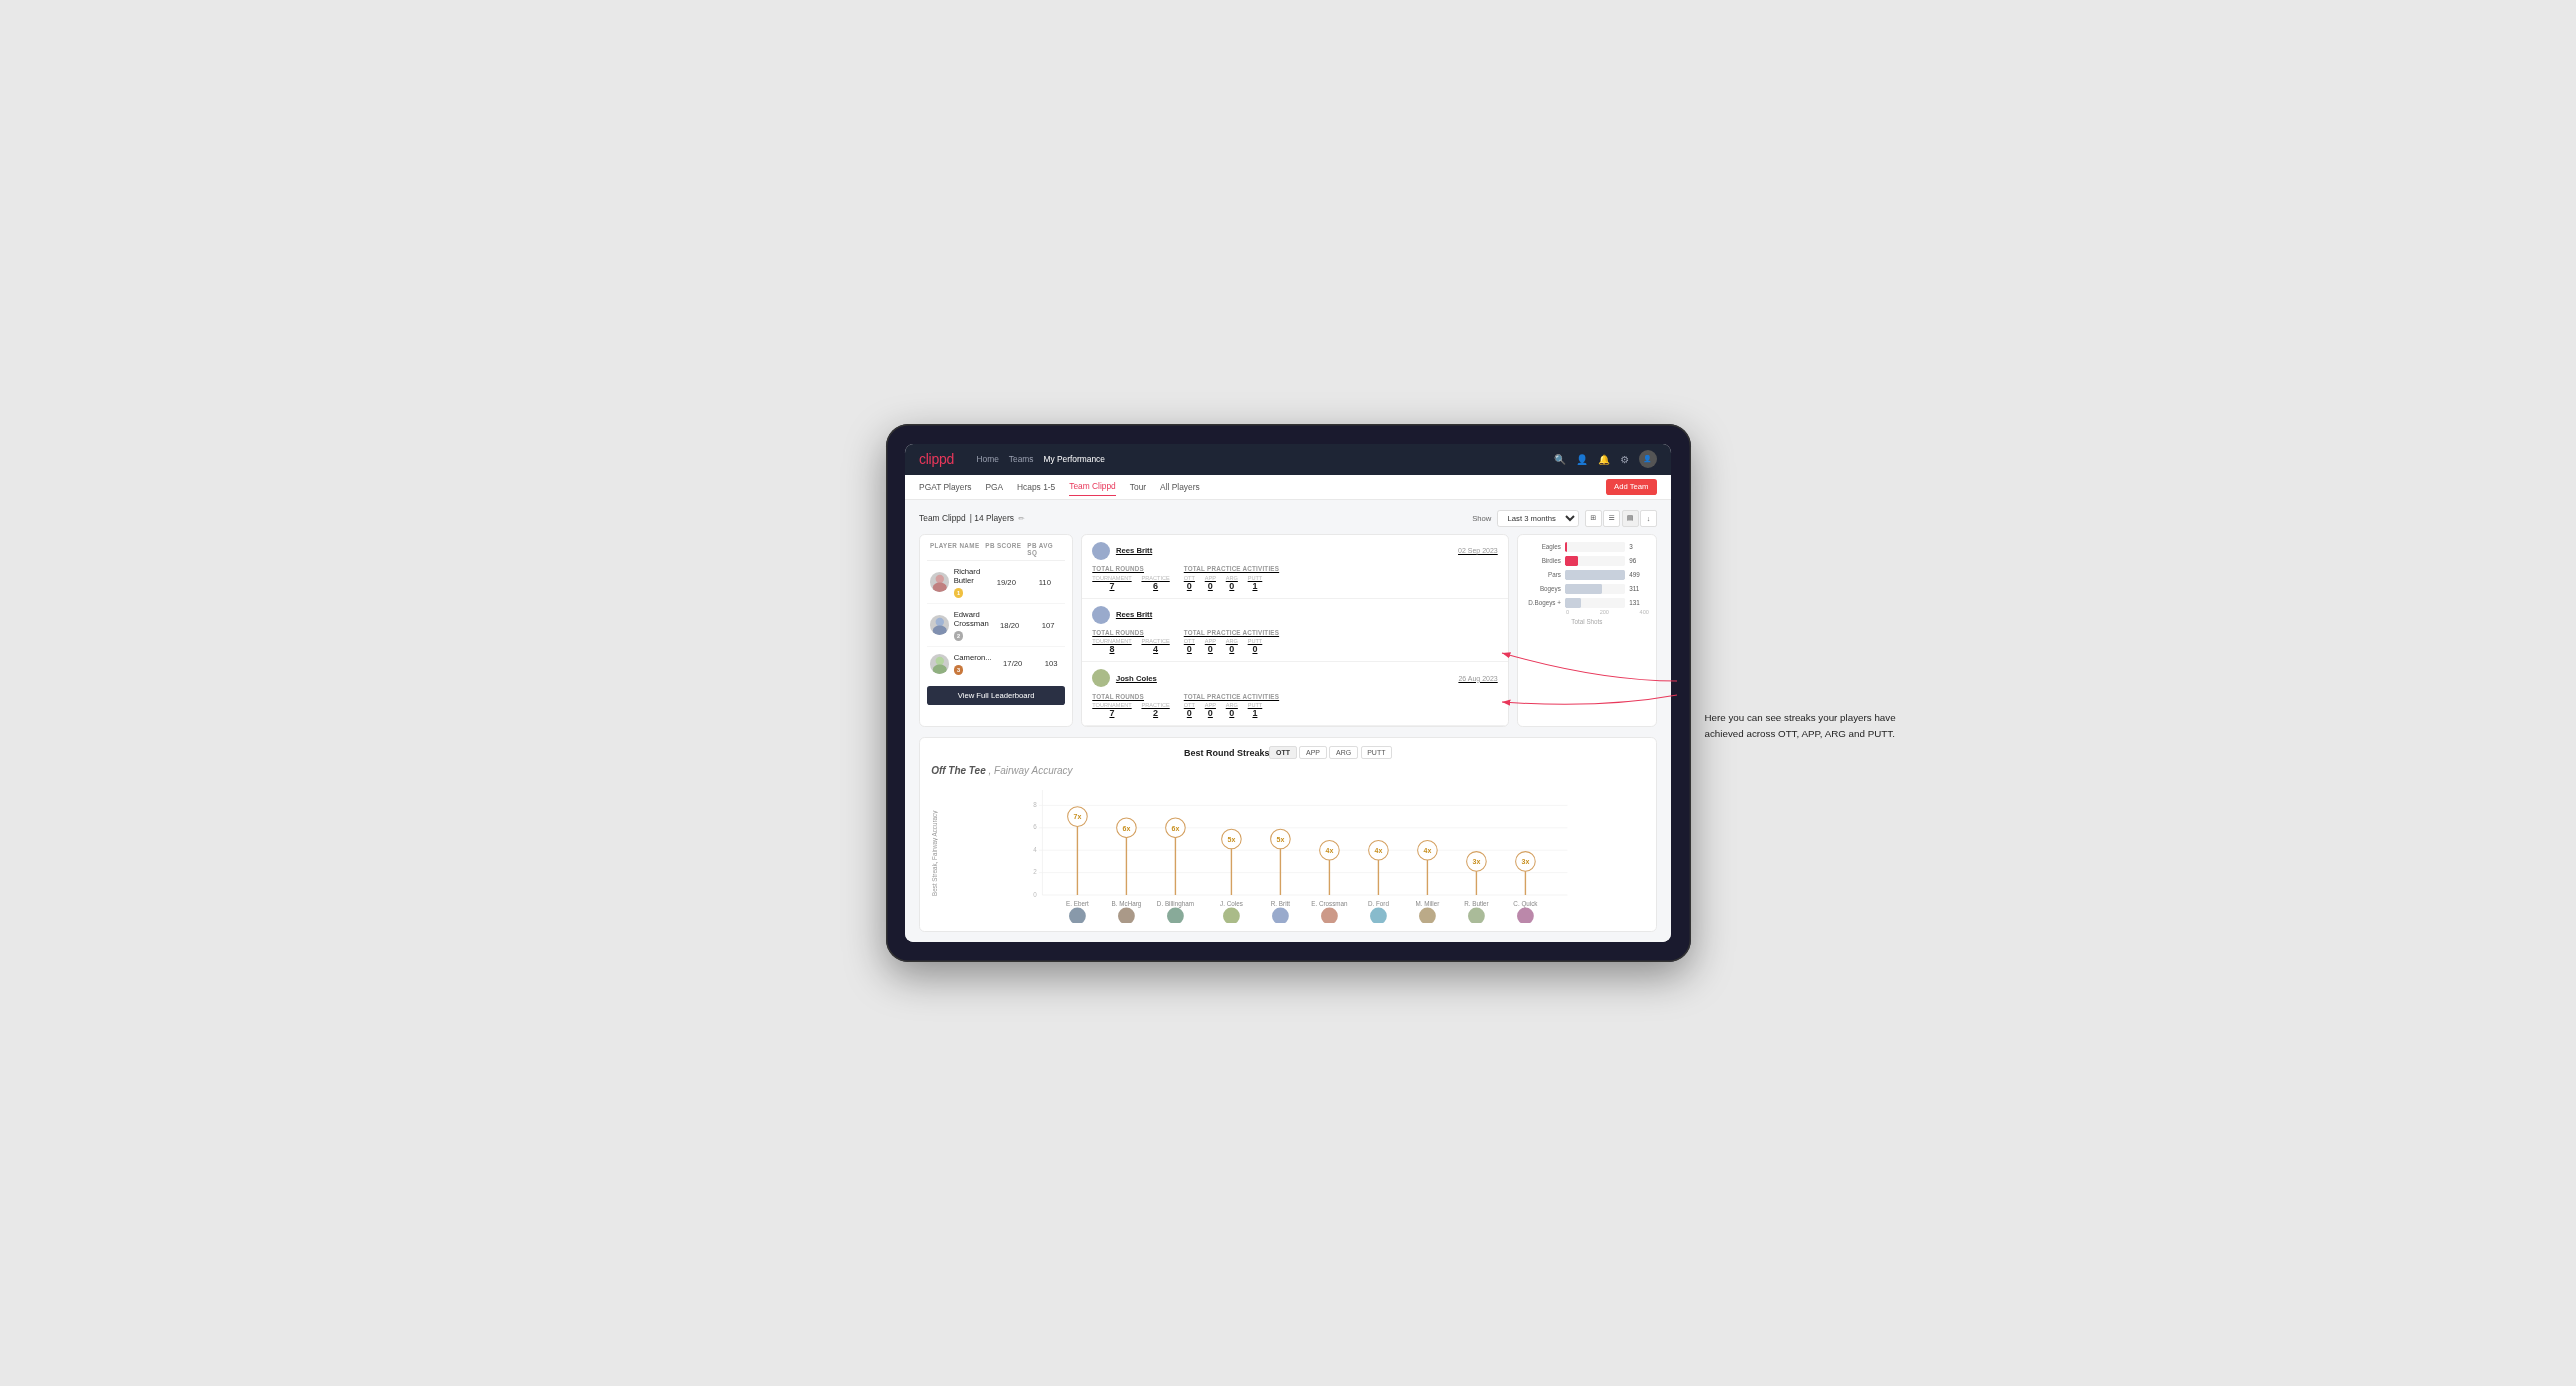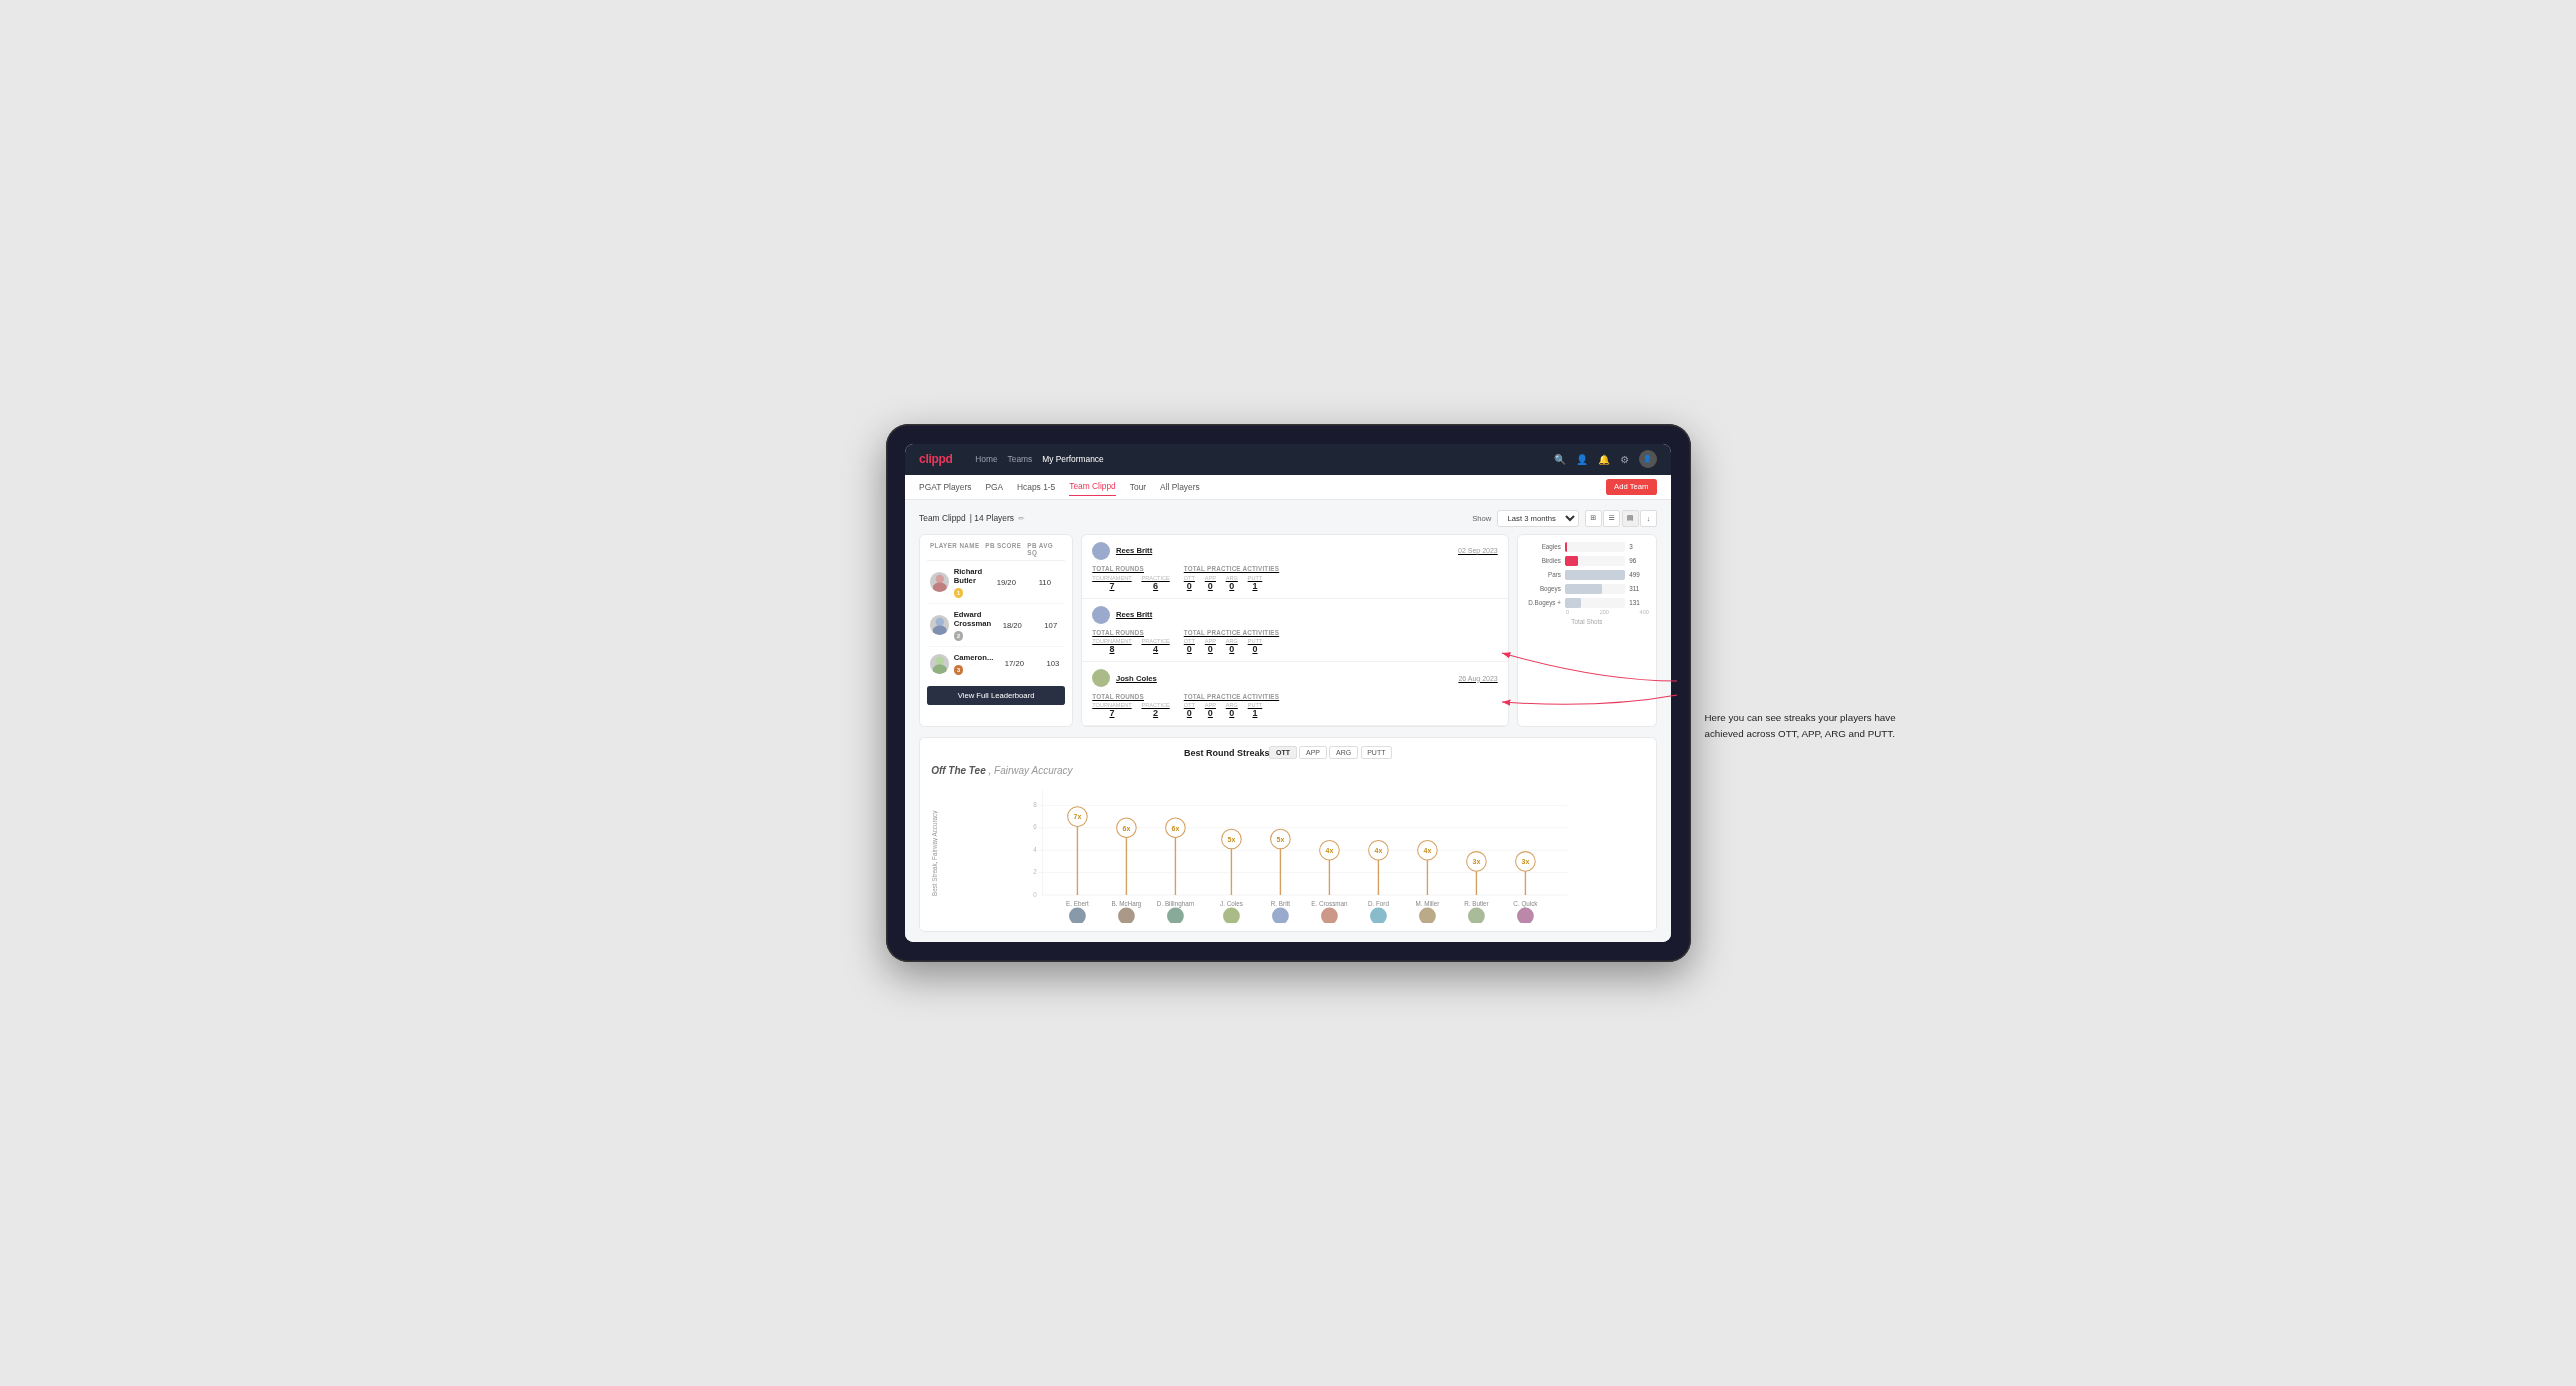--- a/index.html
+++ b/index.html
@@ -33,22 +33,22 @@
       background: #1e2535;
       display: flex;
       align-items: center;
       padding: 0 14px;
       height: 31px;
       gap: 17px;
     }
 
     .logo {
       color: #e8375a;
-      font-weight: 700;
-      font-size: 12px;
+      font-weight: 400;
+      font-size: 14px;
       letter-spacing: -0.3px;
       margin-right: 5.6px;
     }
 
     .nav-links {
       display: flex;
       gap: 10px;
     }
 
     .nav-link {
@@ -252,21 +252,21 @@
       flex-shrink: 0;
     }
 
     .player-avatar svg {
       width: 100%;
       height: 100%;
     }
 
     .player-name {
       font-size: 7.7px;
-      font-weight: 700;
+      font-weight: 400;
       color: #222;
     }
 
     .rank-badge {
       width: 9.8px;
       height: 9.8px;
       border-radius: 50%;
       display: inline-flex;
       align-items: center;
       justify-content: center;

